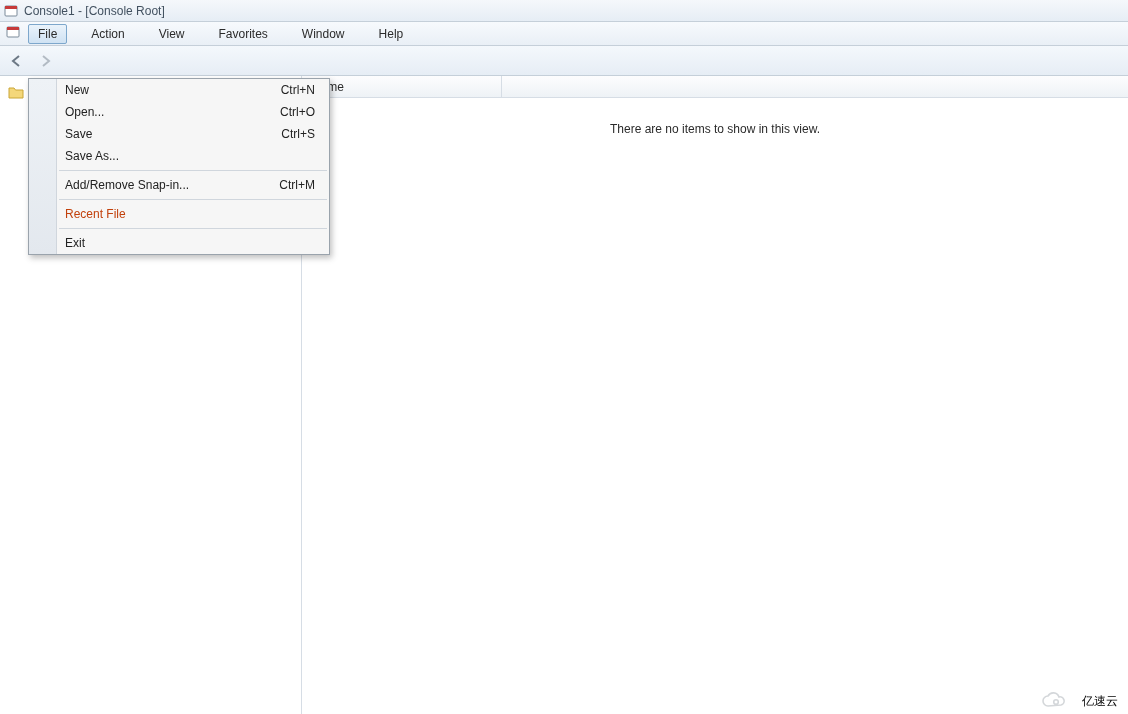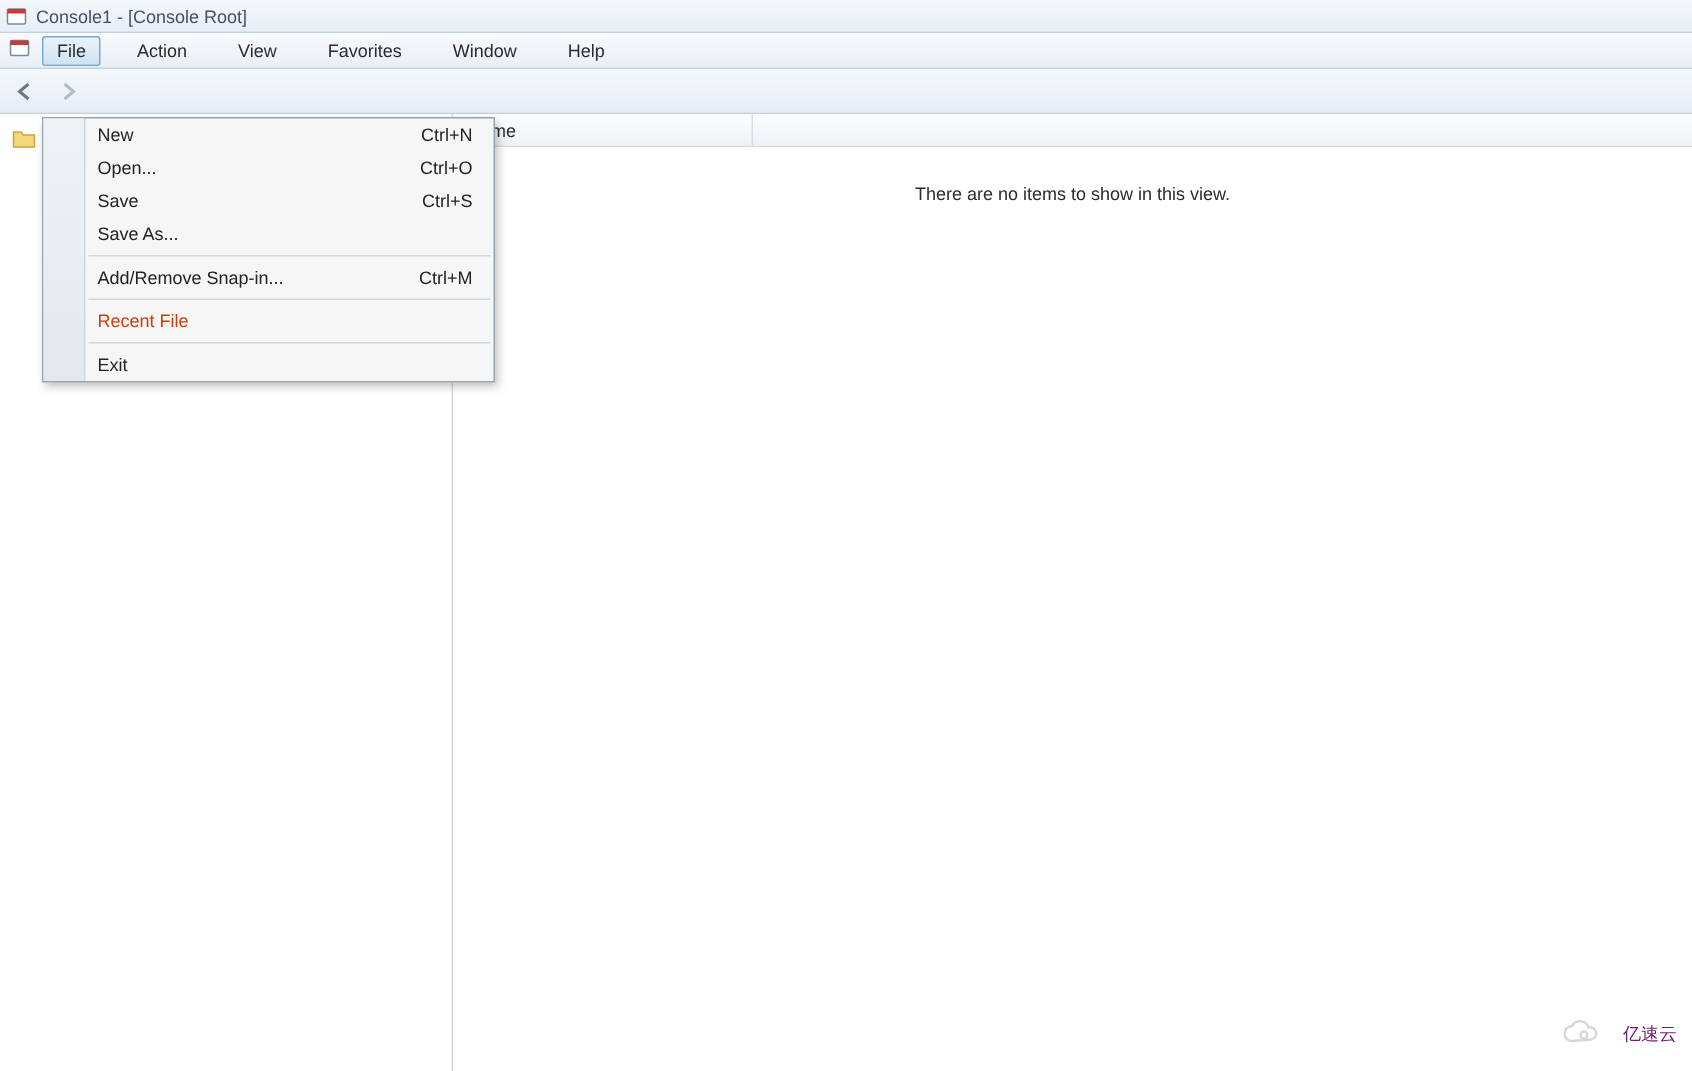--- a/index.html
+++ b/index.html
@@ -78,21 +78,21 @@
   .dd-sep { height:1px; background:#d0d6dd; margin: 3px 2px 3px 30px; }
 
   
   .annot {
     position:absolute; left: 40px; top: 136px; width: 236px; height: 46px;
     pointer-events:none;
   }
 
   
   .watermark {
-    position: fixed; right: 10px; bottom: 16px; color: #701a75;
+    position: fixed; right: 10px; bottom: 4px; color: #000000;
     display:flex; align-items:center; gap:14px; font-size:16px;
   }
   .watermark svg { opacity:0.6; }
 </style>
 </head>
 <body>
 
 <div class="titlebar">
   <span class="ticon">
     <svg width="14" height="14" viewBox="0 0 14 14">

